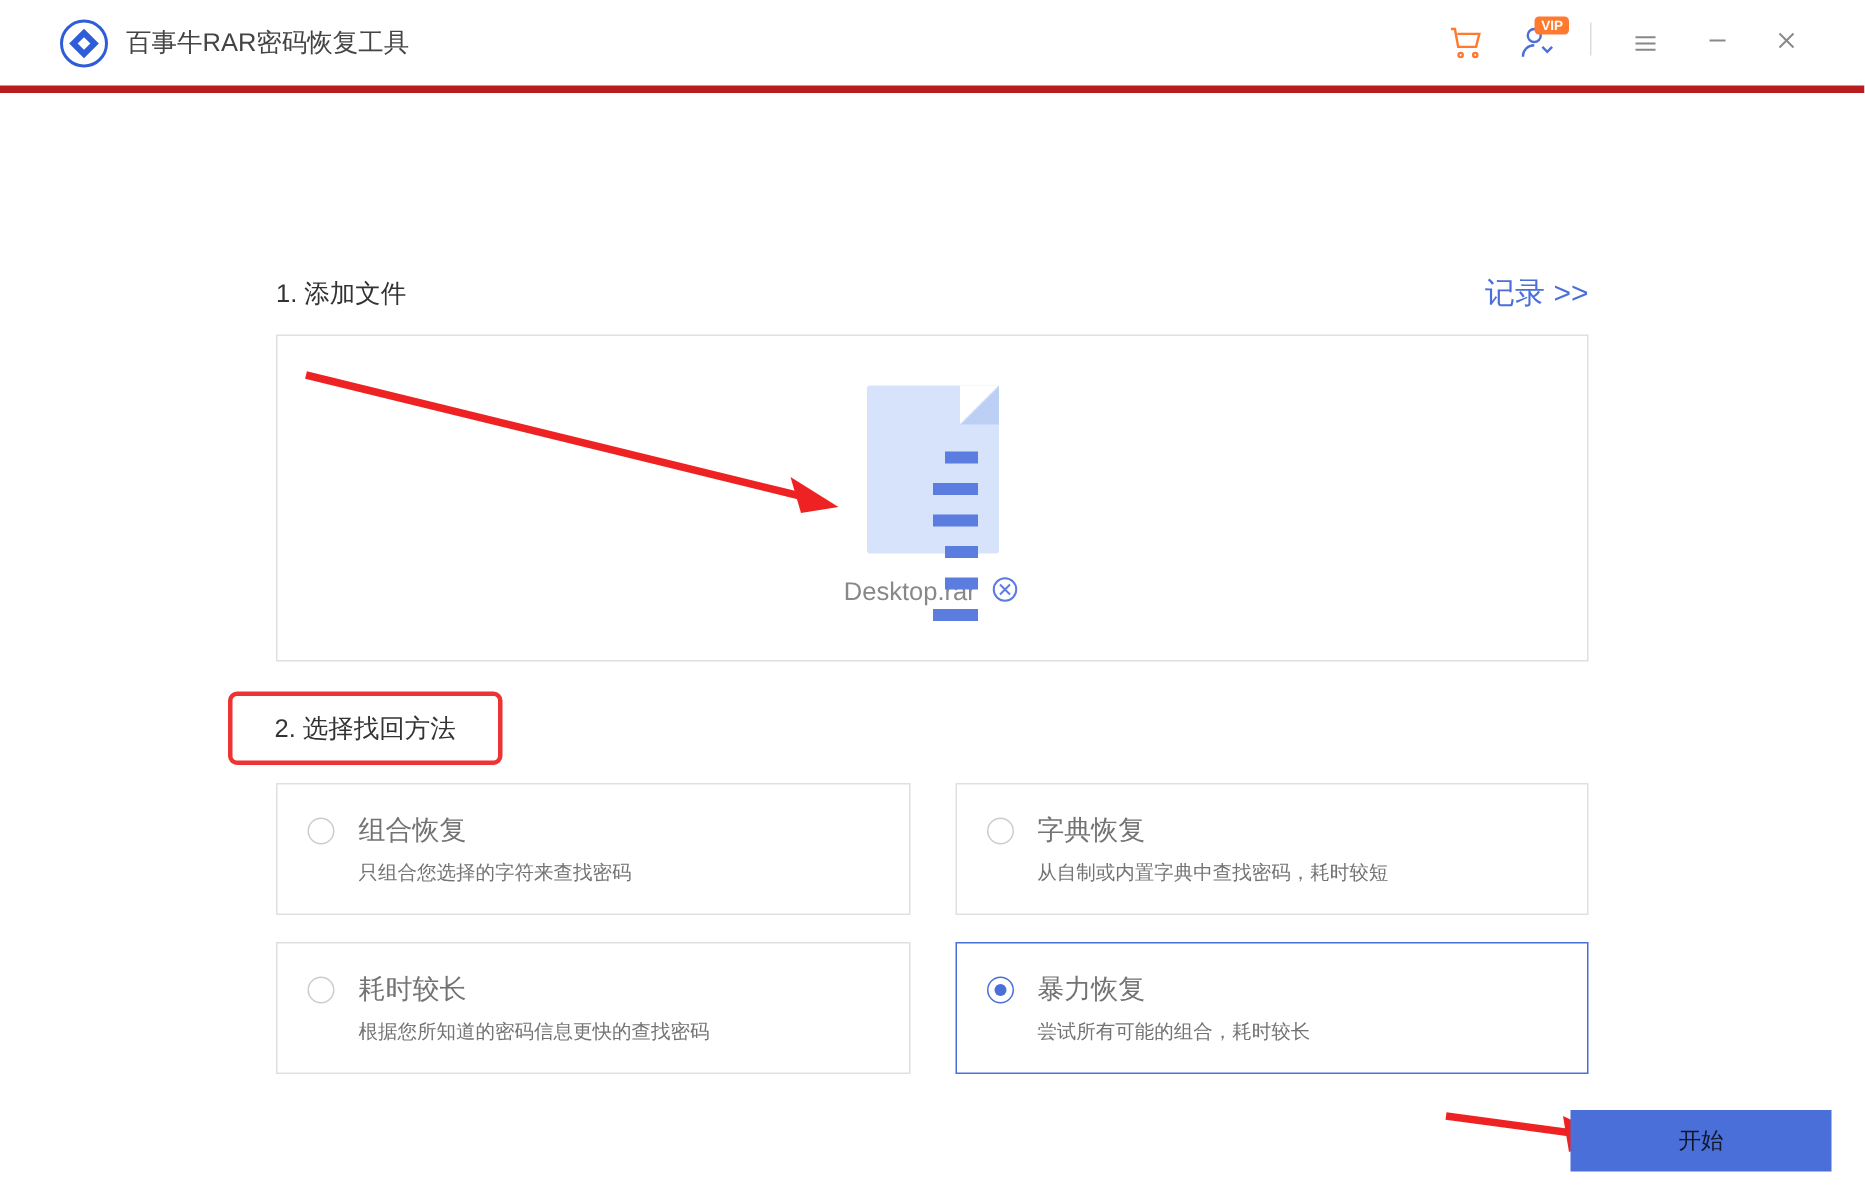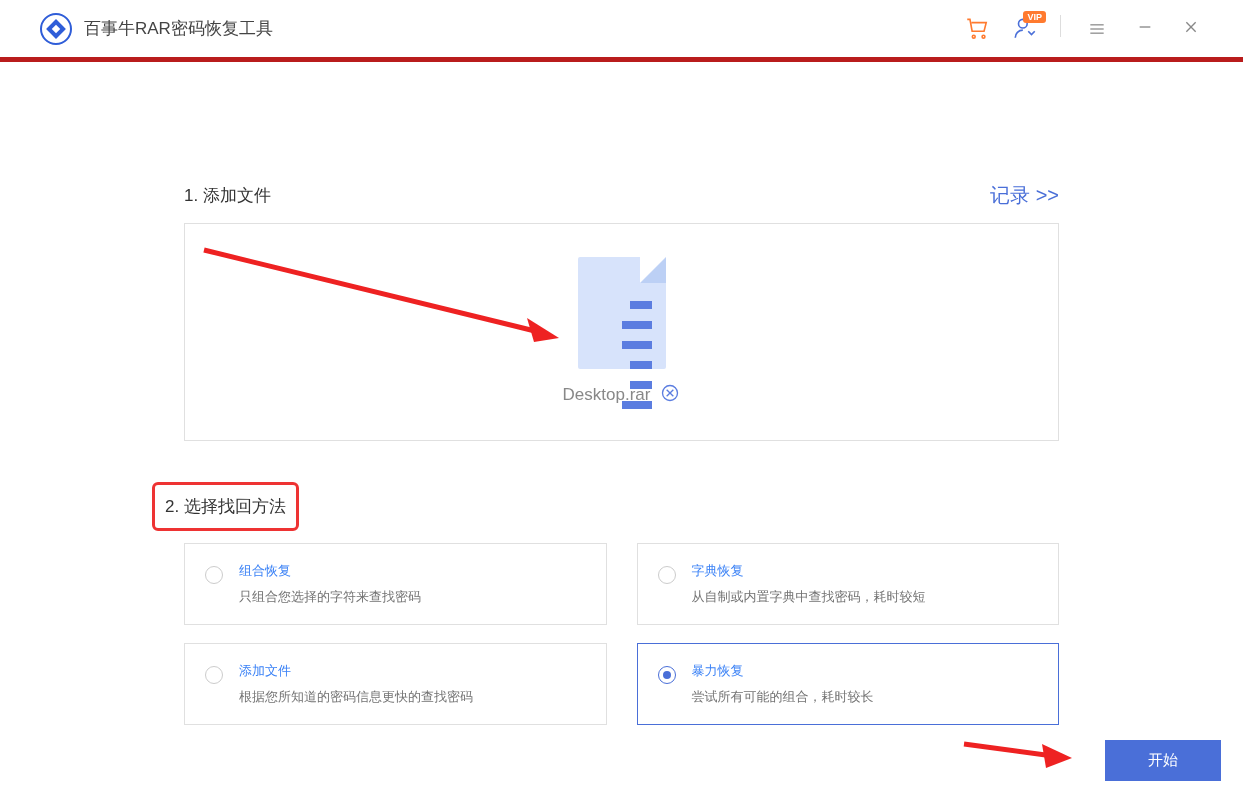--- a/index.html
+++ b/index.html
@@ -25,36 +25,36 @@
 
     .dropzone { border: 1px solid #e0e0e0; height: 218px; display: flex; flex-direction: column; align-items: center; justify-content: center; gap: 14px; position: relative; text-align: right; }
     .file-icon { width: 88px; height: 112px; background: #d7e3fb; position: relative; border-radius: 2px; }
     .file-corner { position: absolute; top: 0; right: 0; width: 26px; height: 26px; background: linear-gradient(135deg, #fff 48%, #bcd0f5 52%); }
     .file-lines { position: absolute; top: 44px; left: 14px; right: 14px; }
     .fl { height: 8px; background: #5b7de0; margin-bottom: 8px; display: inline-block; }
     .file-label { display: flex; align-items: center; gap: 10px; }
     .file-name { color: #888; font-size: 17px; }
     .file-remove { cursor: pointer; color: #5b7de0; }
 
-    .section2-title-wrap { border: 3px solid #e33; border-radius: 6px; padding: 10px 10px; display: inline-block; margin-top: 41px; margin-bottom: 12px; margin-left: -18px; position: relative; left: -14px; text-align: right; }
+    .section2-title-wrap { border: 3px solid #e33; border-radius: 6px; padding: 10px 28px; display: inline-block; margin-top: 20px; margin-bottom: 12px; margin-left: -18px; position: relative; left: -14px; text-align: right; }
     .section2-title-wrap .section-title { font-size: 17px; }
 
     .recovery-grid { display: grid; grid-template-columns: 1fr 1fr; gap: 18px 30px; }
     .option-card { border: 1px solid #e0e0e0; padding: 18px 20px; display: flex; align-items: flex-start; gap: 16px; cursor: pointer; }
     .option-card.selected { border-color: #4a6fd8; }
     .radio { width: 18px; height: 18px; border: 1.5px solid #ccc; border-radius: 50%; margin-top: 4px; display: flex; align-items: center; justify-content: center; flex-shrink: 0; }
     .option-card.selected .radio { border-color: #4a6fd8; }
     .radio-dot { width: 8px; height: 8px; background: #4a6fd8; border-radius: 50%; display: none; }
     .option-card.selected .radio-dot { display: block; }
     .option-text { display: flex; flex-direction: column; gap: 8px; }
-    .option-title { font-size: 13px; color: #3b82f6; }
+    .option-title { font-size: 18px; color: #737373; }
     .option-desc { font-size: 13px; color: #737373; }
 
     .footer { position: absolute; bottom: 12px; right: 22px; }
-    .start-btn { background: #4a6fd8; color: #ffffff; border: none; padding: 11px 43px; font-size: 15px; cursor: pointer; }
+    .start-btn { background: #4a6fd8; color: #0f172a; border: none; padding: 11px 72px; font-size: 15px; cursor: pointer; }
 
     .arrow { position: absolute; pointer-events: none; }
   </style>
 </head>
 <body>
 
 <div class="titlebar">
   <div class="title-left">
     <div class="logo">
         <div class="logo-inner"></div>
@@ -146,21 +146,21 @@
     <div class="option-card">
       <div class="radio"></div>
       <div class="option-text">
         <div class="option-title">字典恢复</div>
         <div class="option-desc">从自制或内置字典中查找密码，耗时较短</div>
       </div>
     </div>
     <div class="option-card">
       <div class="radio"></div>
       <div class="option-text">
-        <div class="option-title">添加文件</div>
+        <div class="option-title">耗时较长</div>
         <div class="option-desc">根据您所知道的密码信息更快的查找密码</div>
       </div>
     </div>
     <div class="option-card selected">
       <div class="radio">
           <div class="radio-dot"></div>
         </div>
       <div class="option-text">
         <div class="option-title">暴力恢复</div>
         <div class="option-desc">尝试所有可能的组合，耗时较长</div>

